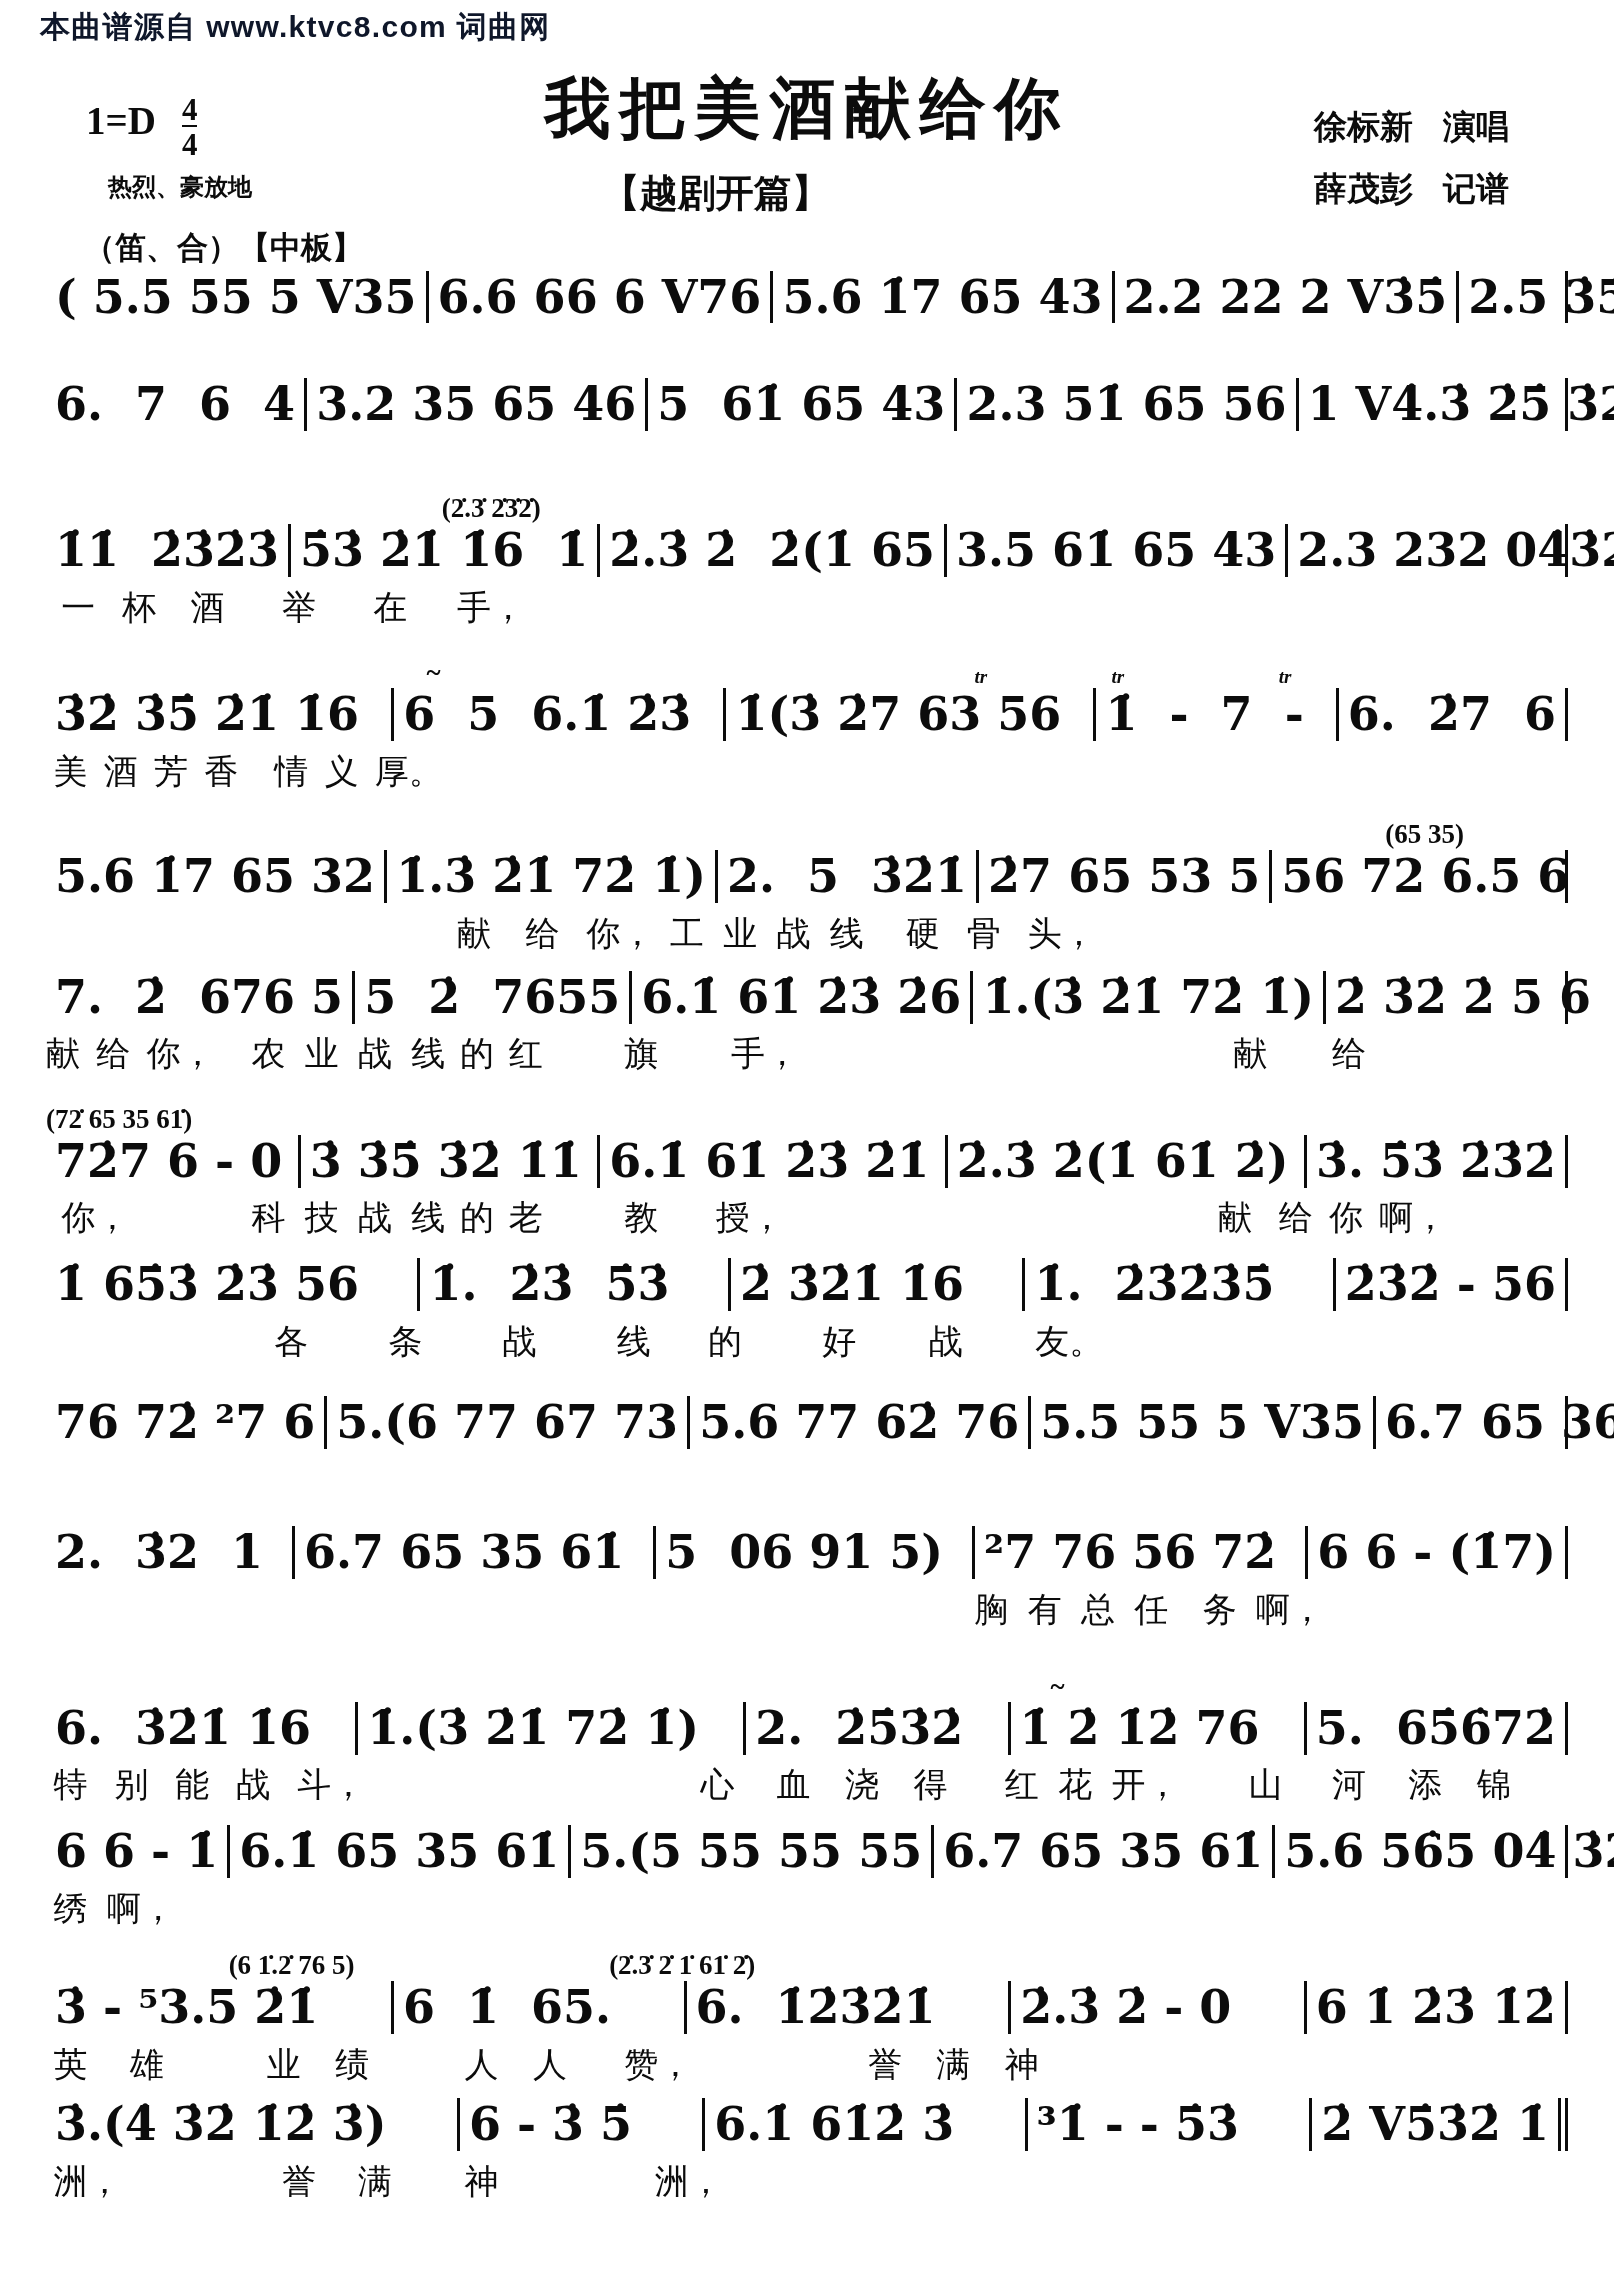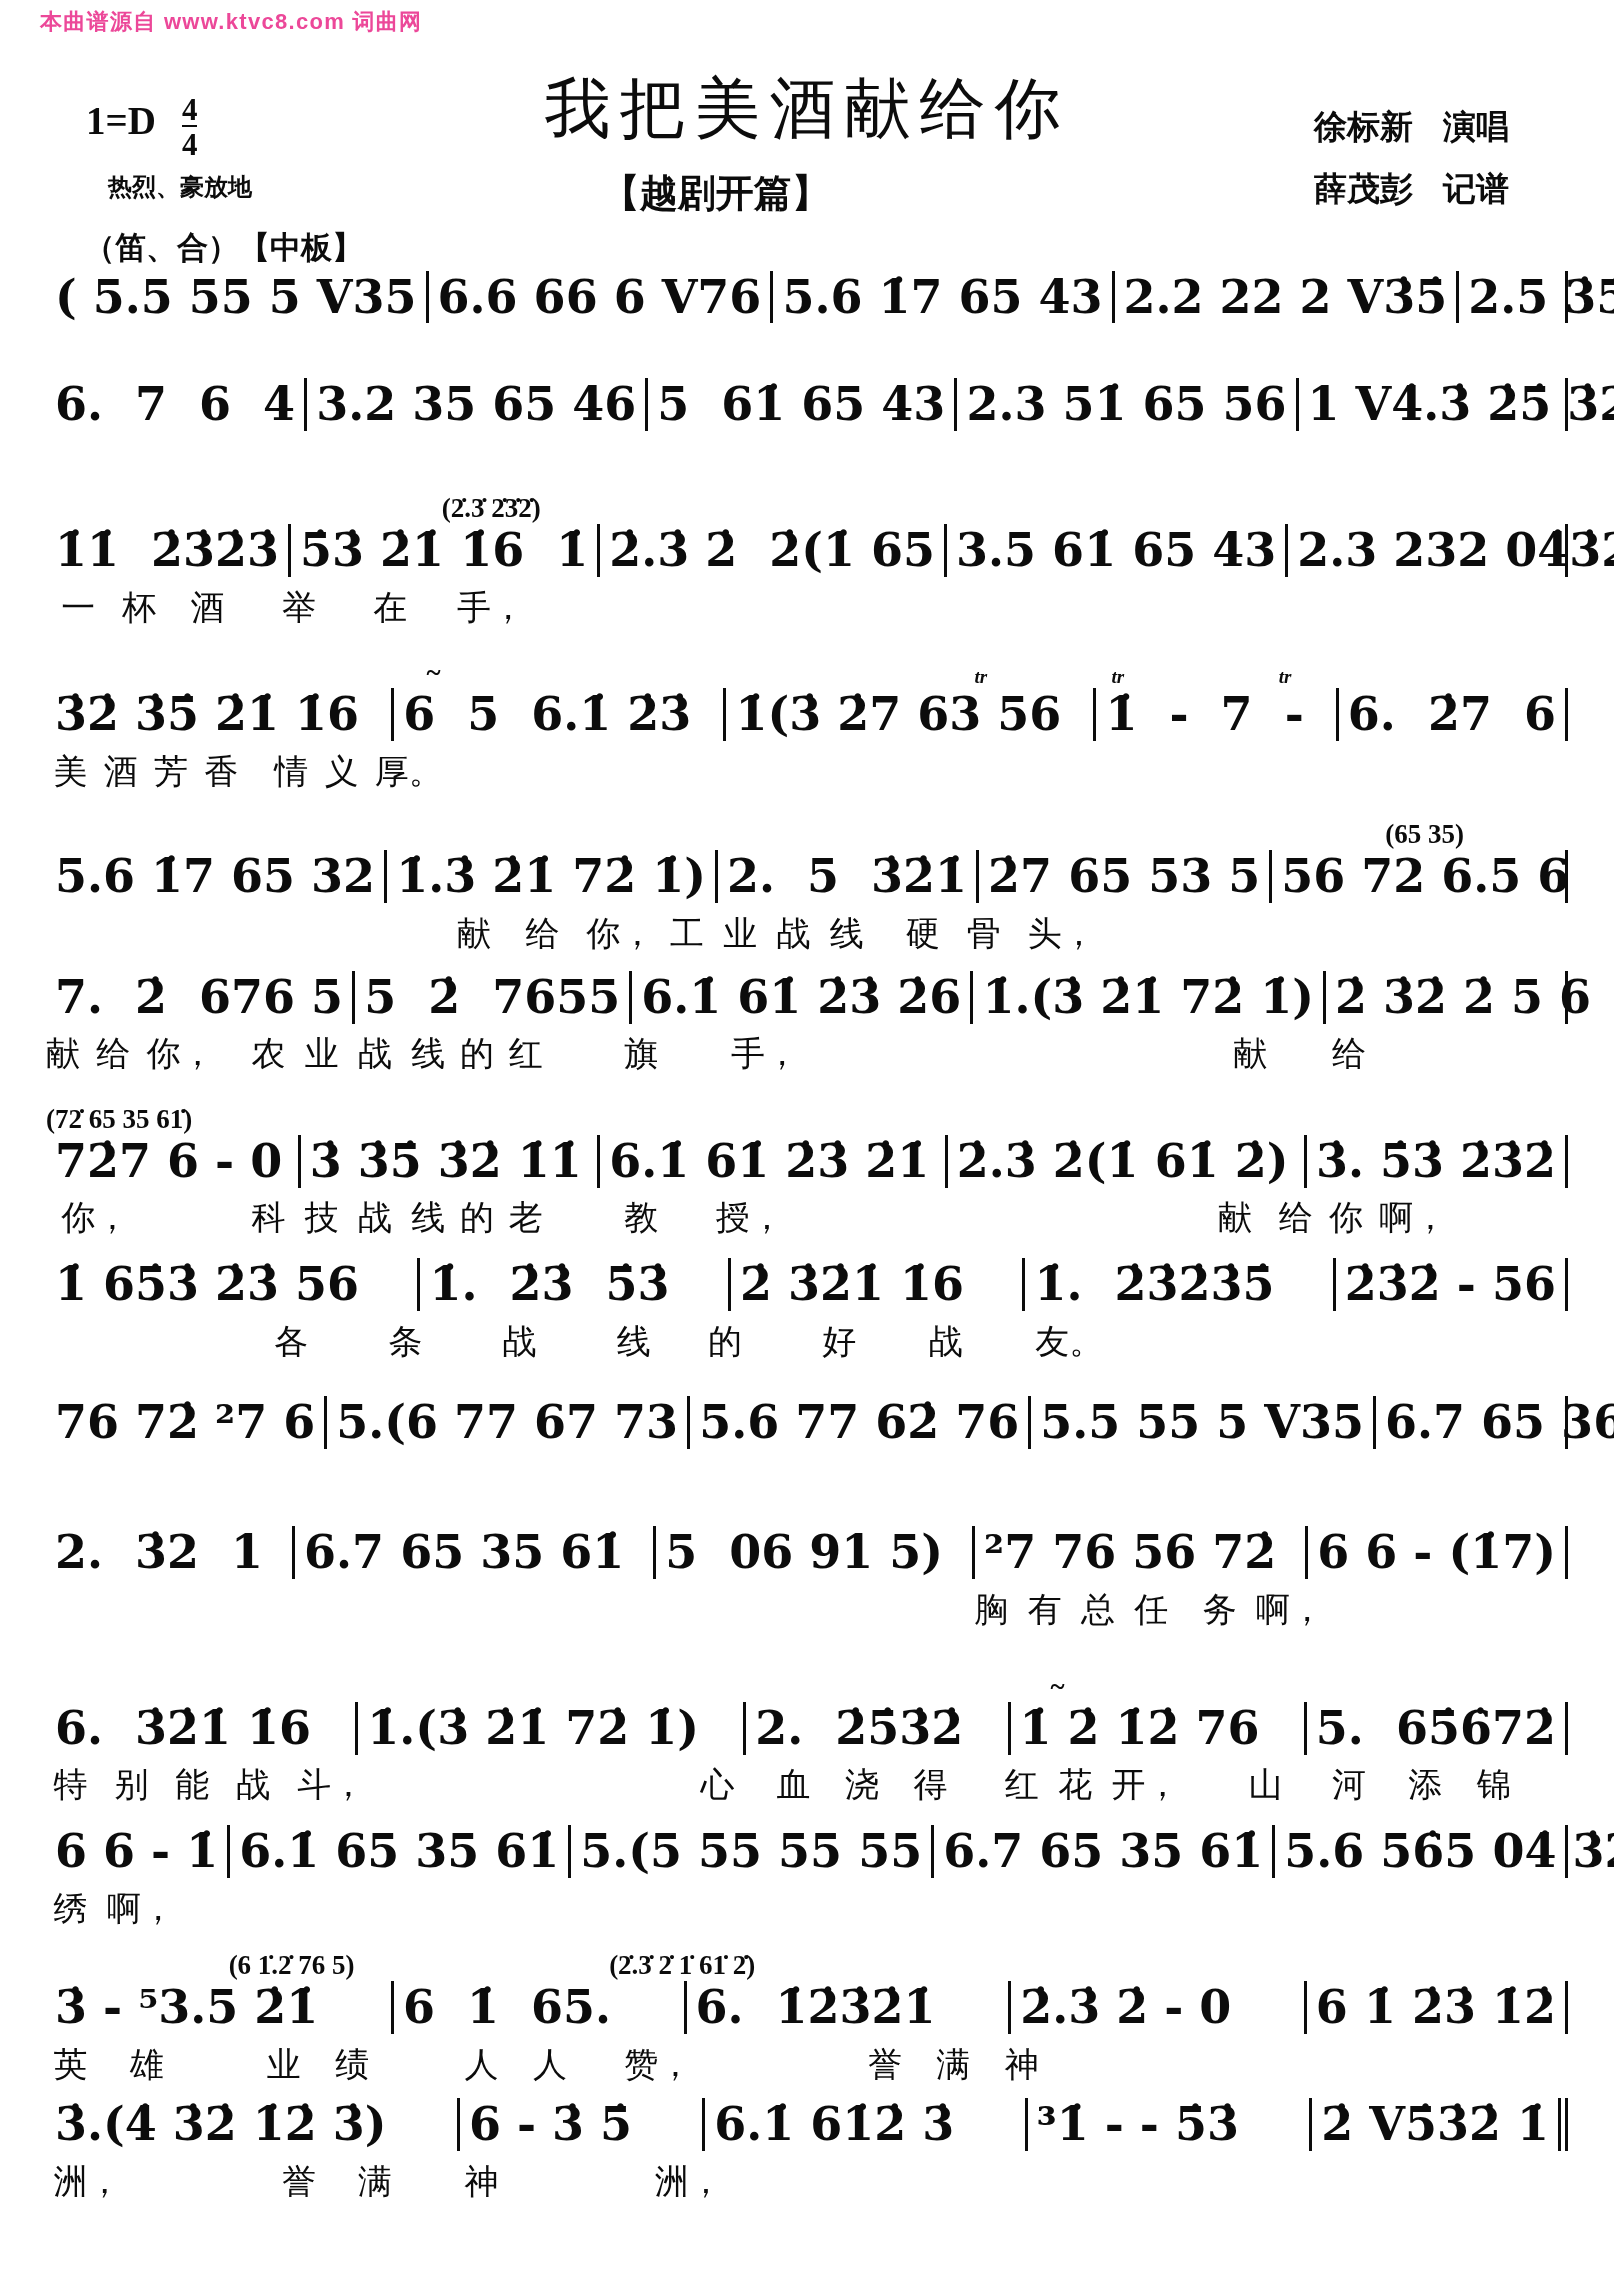--- a/index.html
+++ b/index.html
@@ -1,24 +1,24 @@
 <!DOCTYPE html>
 <html style="font-size:10.4px"><head>
 <meta charset="utf-8">
 <style>
   html,body{margin:0;padding:0;background:#ffffff;}
   body{width:1614px;min-height:2295px;font-family:"Liberation Sans",sans-serif;color:#0c0c0c;position:relative;}
   .page{width:1614px;min-height:2295px;box-sizing:border-box;padding:6.5px 46px 26px 46px;position:relative;}
 
   
-  .watermark{position:absolute;top:6.5px;left:40px;font-size:22px;font-weight:bold;color:#ec4899;letter-spacing:1.3px;}
+  .watermark{position:absolute;top:6.5px;left:40px;font-size:30px;font-weight:bold;color:#0f172a;letter-spacing:1.3px;}
 
   
   .header{position:relative;height:264px;}
-  .title{position:absolute;left:50%;top:57px;transform:translateX(-50%);font-size:66px;font-weight:normal;letter-spacing:9px;white-space:nowrap;font-family:"Liberation Serif",serif;}
+  .title{position:absolute;left:50%;top:57px;transform:translateX(-50%);font-size:66px;font-weight:bold;letter-spacing:9px;white-space:nowrap;font-family:"Liberation Serif",serif;}
   .subtitle{position:absolute;left:44%;top:161px;transform:translateX(-50%);font-size:38px;font-weight:bold;white-space:nowrap;}
   .keysig{position:absolute;left:40px;top:91px;font-size:39px;font-weight:bold;display:flex;align-items:flex-start;gap:26px;font-family:"Liberation Serif",serif;}
   .frac{display:inline-flex;flex-direction:column;align-items:center;line-height:1;font-size:31px;margin-top:-3.9px;}
   .frac .den{border-top:2.6px solid #0c0c0c;padding-top:2.6px;}
   .expression{position:absolute;left:62px;top:164px;font-size:24px;font-weight:bold;}
   .perfnote{position:absolute;left:38px;top:220px;font-size:31px;font-weight:bold;}
   .credits{position:absolute;right:59px;top:98px;font-size:33px;font-weight:bold;display:flex;flex-direction:column;gap:17px;}
   .credit{display:flex;gap:30px;}
 
   

